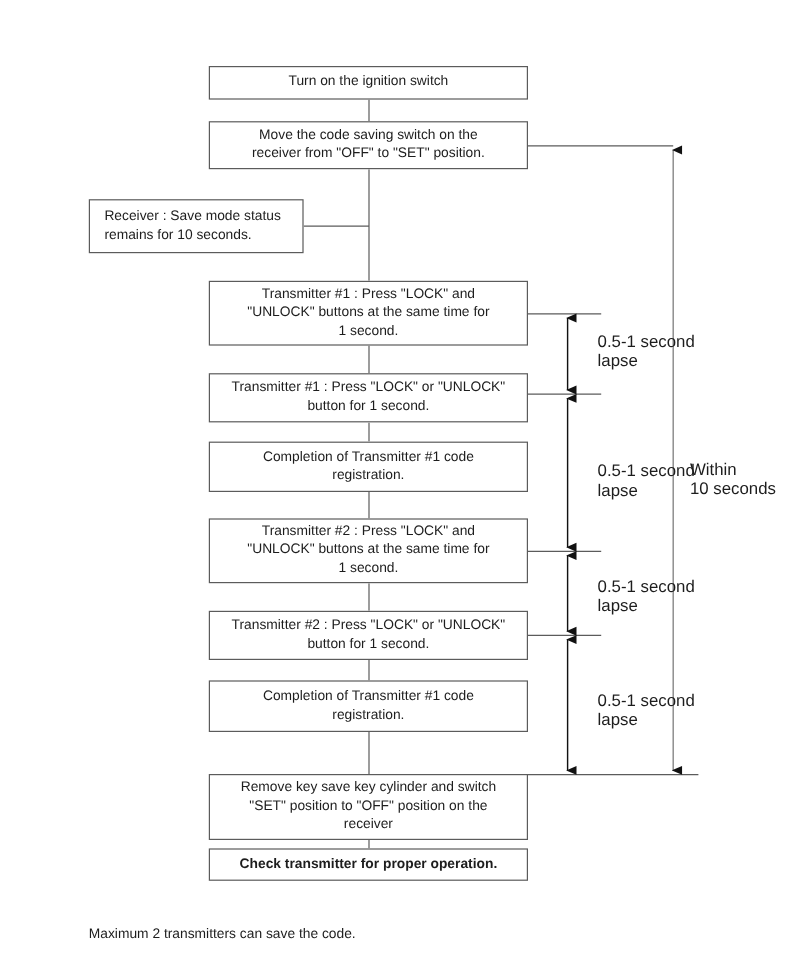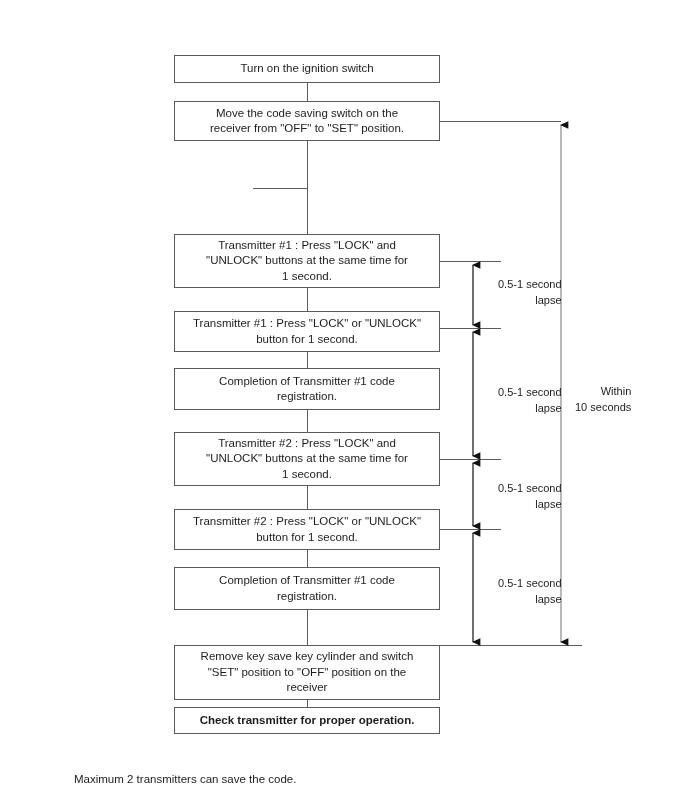--- a/index.html
+++ b/index.html
@@ -40,25 +40,24 @@
     line-height: 15.5px;
     color: #1d1d1d;
     padding: 2px 6px;
   }
   .node-box span {
     display: block;
     white-space: pre-line;
   }
   .annot {
     position: absolute;
-    font-size: 11px;
+    font-size: 14px;
     line-height: 15.5px;
     color: #1d1d1d;
     white-space: pre-line;
-    text-align: right;
   }
   .footnote {
     position: absolute;
     font-size: 11.5px;
     line-height: 15.5px;
     color: #1d1d1d;
     padding-left: 48px;
   }
 </style>
 </head>
@@ -111,20 +110,24 @@
 
   <div class="node-box" style="left:162px; top:55px; width:266px; height:28px;">
     <span>Turn on the ignition switch</span>
   </div>
 
   <div class="node-box" style="left:162px; top:101px; width:266px; height:40px;">
     <span>Move the code saving switch on the
 receiver from "OFF" to "SET" position.</span>
   </div>
 
+  <div class="node-box" style="left:62px; top:166px; width:179px; height:45px;">
+    <span style="text-align:left; width:100%; padding-left:6px;">Receiver : Save mode status
+remains for 10 seconds.</span>
+  </div>
 
   <div class="node-box" style="left:162px; top:234px; width:266px; height:54px;">
     <span>Transmitter #1 : Press "LOCK" and
 "UNLOCK" buttons at the same time for
 1 second.</span>
   </div>
 
   <div class="node-box" style="left:162px; top:311px; width:266px; height:41px;">
     <span>Transmitter #1 : Press "LOCK" or "UNLOCK"
 button for 1 second.</span>

